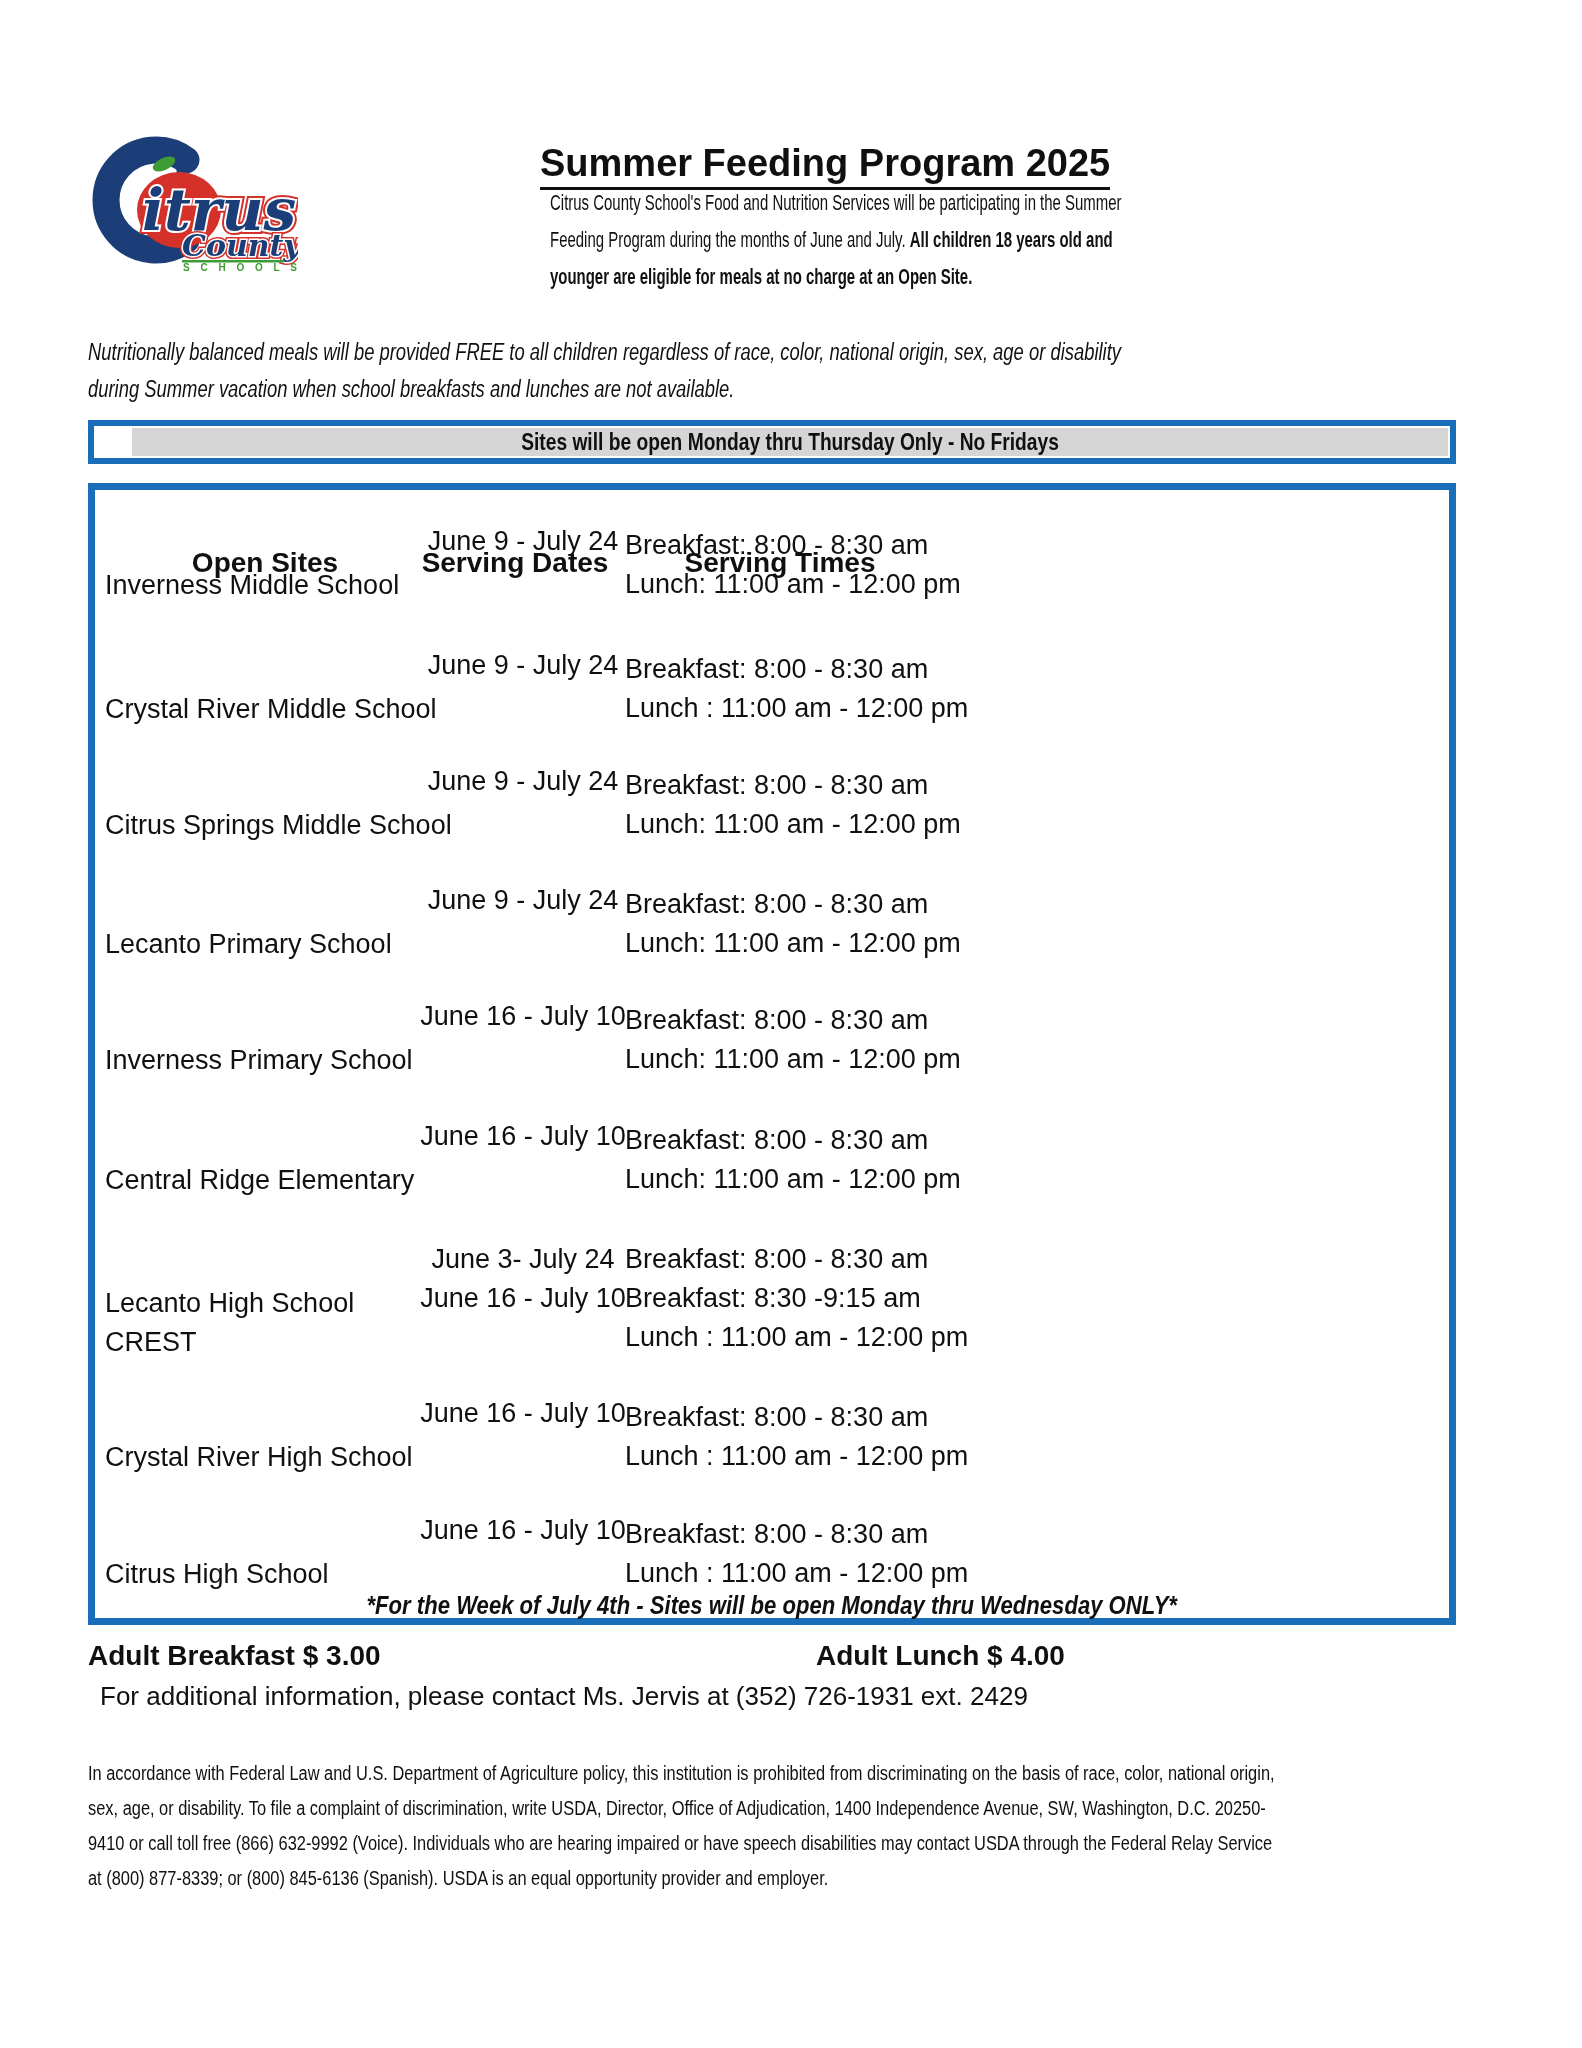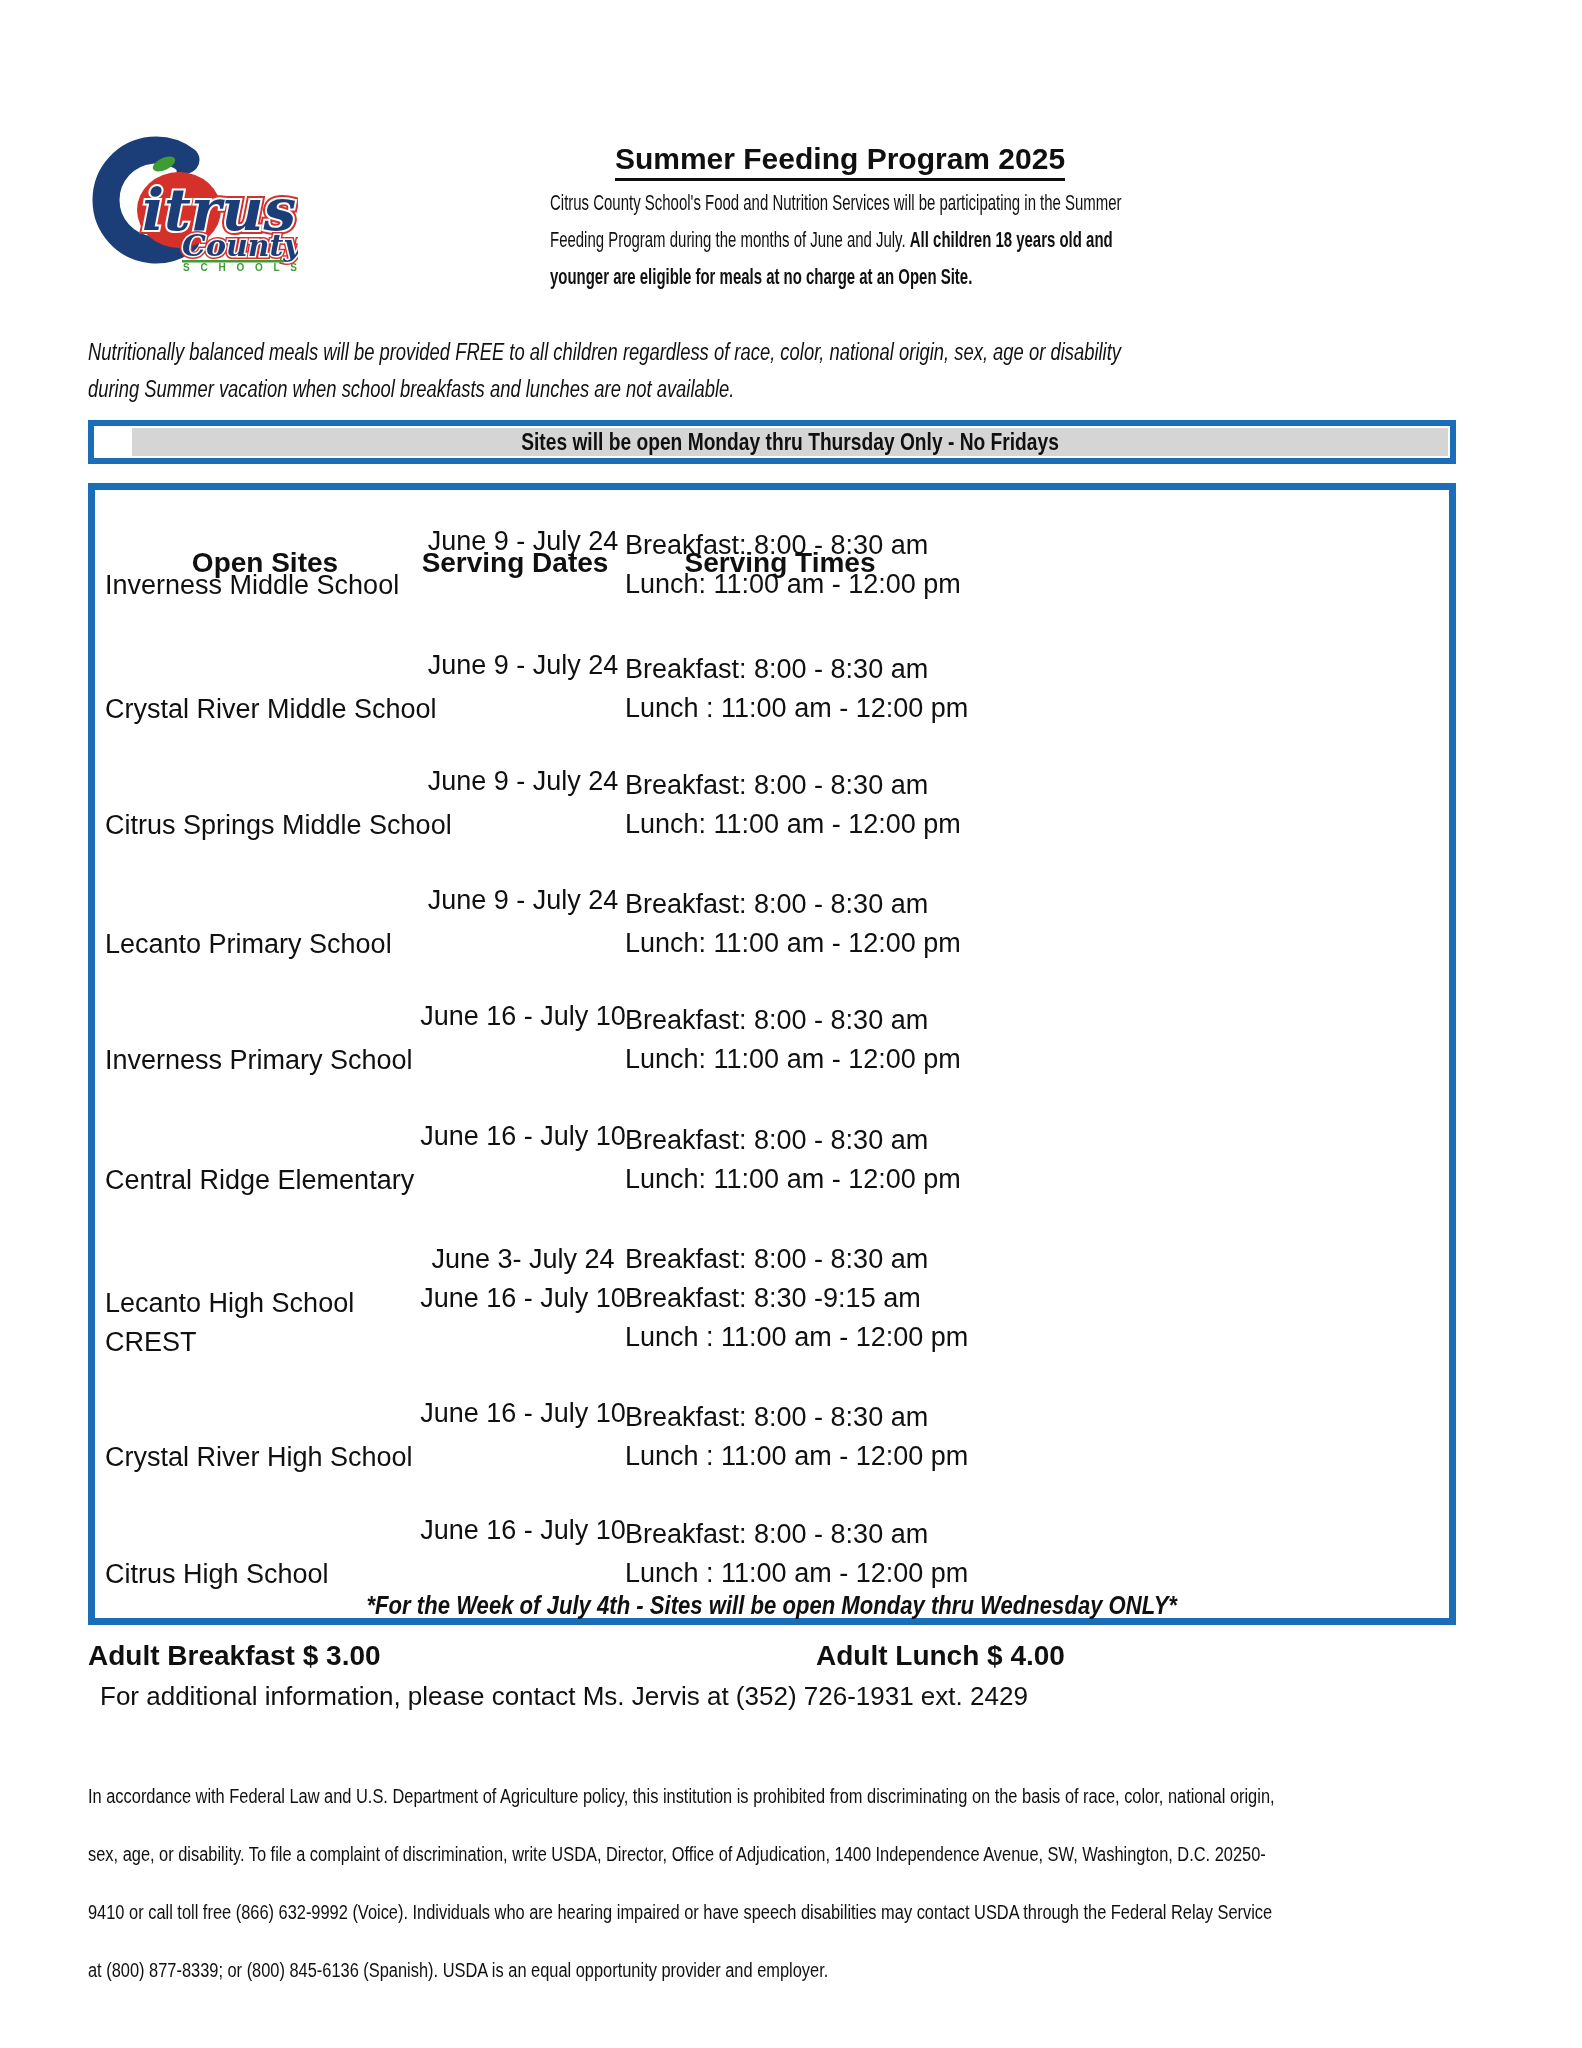--- a/index.html
+++ b/index.html
@@ -5,21 +5,21 @@
   html,body{margin:0;padding:0;}
   body{
     width:1582px;height:2048px;position:relative;background:#ffffff;
     font-family:"Liberation Sans", sans-serif;color:#101010;overflow:hidden;
   }
   .abs{position:absolute;}
   .cond{display:inline-block;transform-origin:0 50%;white-space:nowrap;}
 
   
   .logo-box{left:86px;top:130px;width:212px;height:142px;}
-  .doc-title{left:540px;top:142px;width:600px;text-align:center;font-size:30px;font-weight:bold;}
+  .doc-title{left:540px;top:142px;width:600px;text-align:left;font-size:38px;font-weight:bold;}
   .doc-title .u{display:inline-block;border-bottom:3px solid #101010;padding-bottom:2px;}
   .intro{left:550px;top:184px;}
   .intro .line{height:37px;line-height:37px;font-size:22px;}
   .intro .cond{transform:scaleX(0.68);}
   .intro b{font-weight:bold;}
 
   
   .notice{left:88px;top:334px;}
   .notice .line{height:37px;line-height:37px;font-size:23px;font-style:italic;}
   .notice .cond{transform:scaleX(0.80);}
@@ -45,21 +45,21 @@
   .footnote .cond{transform:scaleX(0.85);transform-origin:50% 50%;font-size:26px;font-weight:bold;font-style:italic;}
 
   
   .price{top:1638px;height:36px;line-height:36px;font-weight:bold;font-size:28px;}
   .price-b{left:88px;}
   .price-l{left:816px;}
   .contact{left:100px;top:1678px;height:36px;line-height:36px;font-size:26px;}
 
   
   .legal{left:88px;top:1756px;}
-  .legal .line{height:35px;line-height:35px;font-size:20px;margin-top:23px;}
+  .legal .line{height:35px;line-height:35px;font-size:20px;}
   .legal .cond{transform:scaleX(0.82);}
 </style>
 </head>
 <body>
 
 <div class="abs logo-box">
   <svg width="212" height="142" viewBox="0 0 212 142">
 
     <path d="M 100 30 A 50 50 0 1 0 100 110" fill="none" stroke="#ffffff" stroke-width="34" stroke-linecap="round"></path>
     <path d="M 100 30 A 50 50 0 1 0 100 110" fill="none" stroke="#1b3e78" stroke-width="27" stroke-linecap="round"></path>

